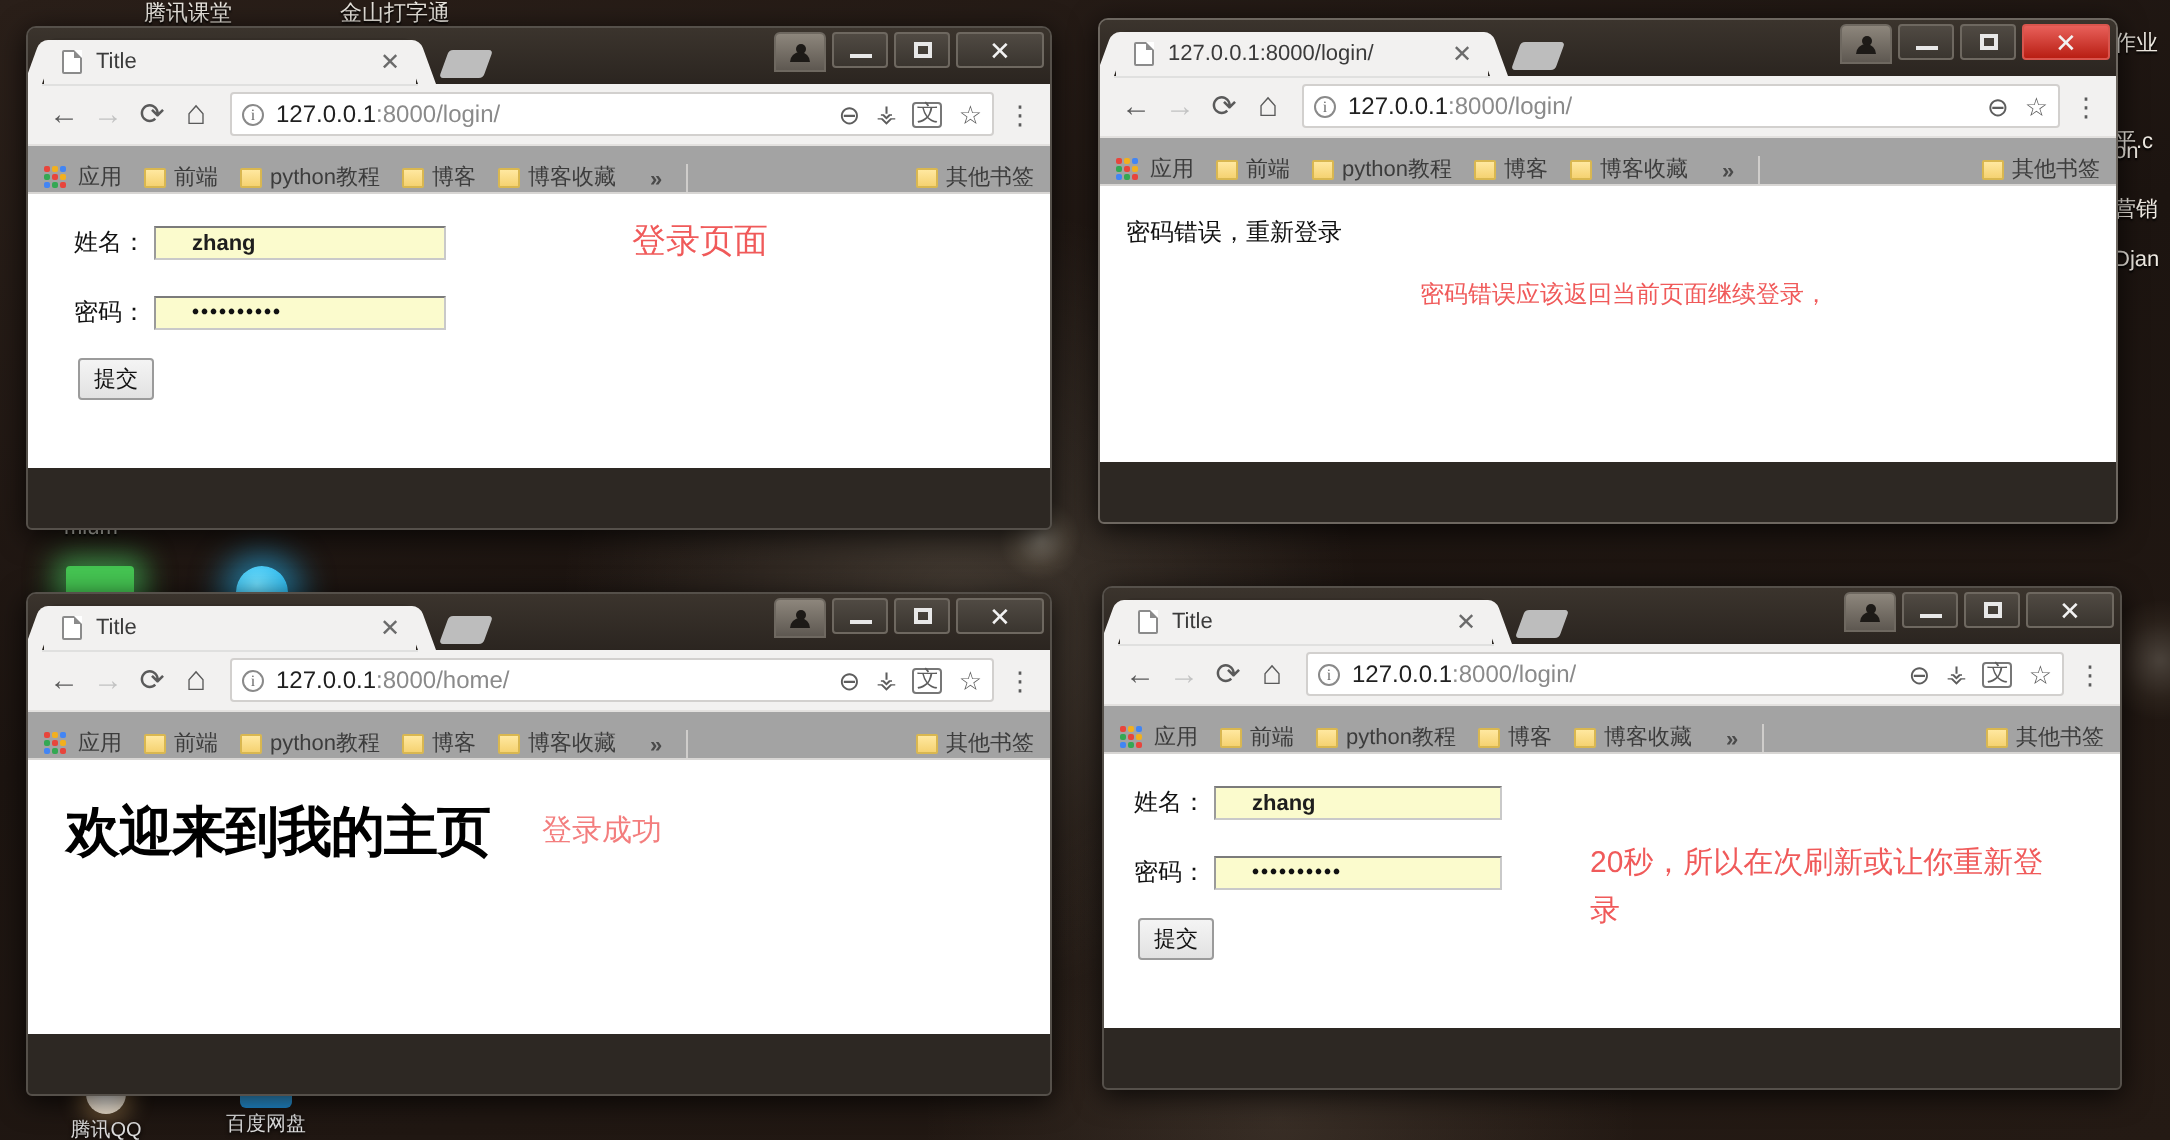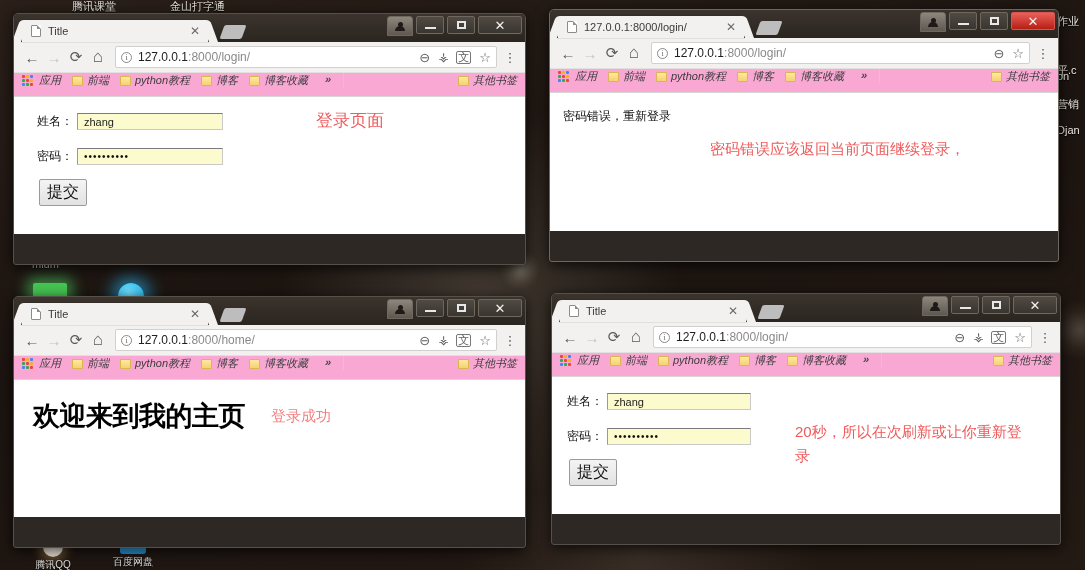--- a/index.html
+++ b/index.html
@@ -147,24 +147,24 @@
     font-family:"Liberation Serif", serif;
   }
   .url { font-size:12px; color:#202020; white-space:nowrap; overflow:hidden; }
   .url .dim { color:#8a8a8a; }
   .obicons { display:flex; align-items:center; gap:8px; margin-left:auto; padding-left:6px;}
   .obic { color:#5d5d5d; font-size:11px; line-height:1; }
   .menudots { width:16px; text-align:center; color:#5a5a5a; font-size:13px; line-height:1; letter-spacing:0; flex:none;}
 
   
   .bookmarks {
-    height: 24px; background:#f9a8d4;
-    display:flex; align-items:flex-start; padding:0 8px;
+    height: 24px; background:#a3a3a3;
+    display:flex; align-items:flex-end; padding:0 8px;
     border-bottom:1px solid #d8d6d4;
-    font-size:11px; color:#3c3c3c;font-style:italic;
+    font-size:11px; color:#3c3c3c;
   }
   .apps-grid {
     width:12px; height:12px; flex:none; margin-right:5px;
     display:grid; grid-template-columns:repeat(3,3px); grid-template-rows:repeat(3,3px); gap:1px;
   }
   .apps-grid i { display:block; width:3px; height:3px; border-radius:1px;}
   .bm { display:flex; align-items:center; margin-right:11px; white-space:nowrap; }
   .folder {
     width:11px;height:10px;flex:none;margin-right:4px;border-radius:1px 1px 1px 1px;
     background:linear-gradient(180deg,#ffe8a0,#f5d271); border:1px solid #d9b750;
@@ -176,28 +176,28 @@
   
   .viewport { background:#fff; position:relative; overflow:hidden; }
 
   
   .field-row { display:flex; align-items:flex-start; margin-bottom:16px; }
   .flabel { font-size:12px; color:#111; white-space:nowrap; }
   .finput {
     background:#fbfbcd; border:1px solid #c9c9c9;
     border-top-color:#7b7b7b; border-left-color:#9a9a9a;
     height:17px; font-size:11px; color:#1d1d1d;
-    display:flex; align-items:center; padding:0 6px;
+    display:flex; align-items:center; padding:0 18px;font-weight:bold;
   }
   .dots { letter-spacing:1px; font-size:10px; color:#111; }
   .submit {
     display:inline-flex; align-items:center; justify-content:center;
     background:linear-gradient(180deg,#f4f4f4,#e2e2e2);
     border:1px solid #9b9b9b; border-radius:2px;
-    font-size:16px; color:#111; padding:2px 7px;
+    font-size:11px; color:#111; padding:2px 7px;
   }
   .annot { color:#f05a5a; line-height:1.35; white-space:nowrap; }
   .pagetext { font-size:12px; color:#111; }
   .homeline { display:flex; align-items:center; }
   .h1big { font-size:27px; font-weight:bold; color:#000; letter-spacing:-0.5px; white-space:nowrap; }
   .userbox { border:3px solid #8e268e; padding:0 2px; }
 </style>
 </head>
 <body>
 
@@ -408,21 +408,21 @@
     <span class="chev">»</span>
     <span class="bmsep"></span>
     <span class="bm other">
         <span class="folder"></span>
         <span>其他书签</span>
       </span>
   </div>
 
   <div class="viewport" style="height:138px;">
     <span class="pagetext" style="position:absolute;left:13px;top:15px;">密码错误，重新登录</span>
-    <span class="annot" style="position:absolute;left:160px;top:46px;font-size:15px;">密码错误应该返回当前页面继续登录，</span>
+    <span class="annot" style="position:absolute;left:160px;top:46px;font-size:12px;">密码错误应该返回当前页面继续登录，</span>
   </div>
 </div>
 
 <div class="win" style="left:13px;top:296px;width:513px;height:252px;">
   <div class="titlebar">
     <div class="tabstrip">
       <div class="tab" style="width:186px;">
         <span class="favicon"></span>
         <span class="ttl">Title</span>
         <span class="tclose">✕</span>

